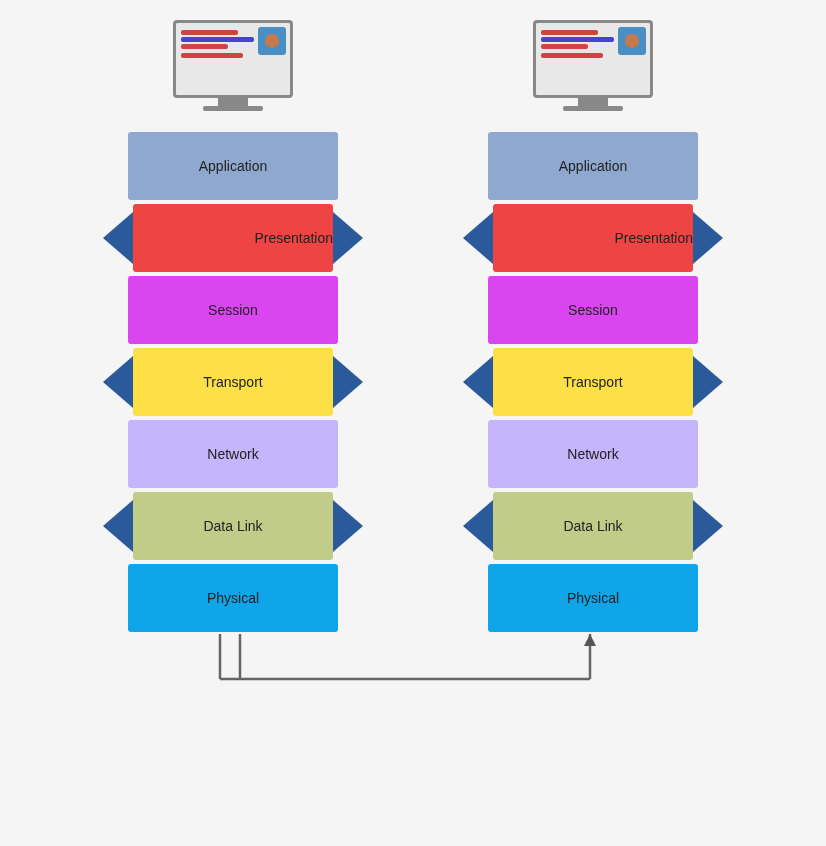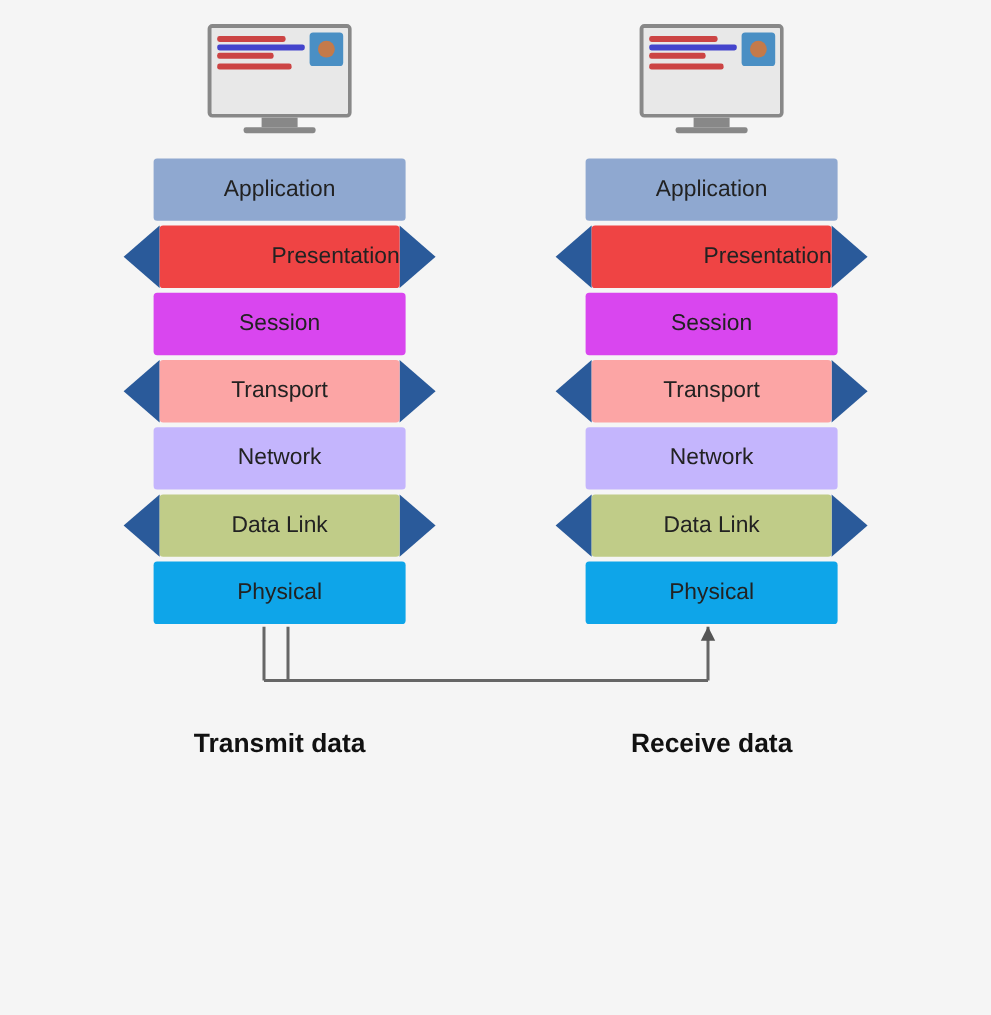--- a/index.html
+++ b/index.html
@@ -88,35 +88,35 @@
       justify-content: center;
     }
     .avatar-circle {
       width: 14px;
       height: 14px;
       background: #c47a4a;
       border-radius: 50%;
     }
     .layer-box {
       width: 210px;
-      height: 52px;
-      display: flex;
-      align-items: center;
-      justify-content: center;
-      font-size: 19px;
+      height: 68px;
+      display: flex;
+      align-items: center;
+      justify-content: center;
+      font-size: 14px;
       color: #222;
       border-radius: 3px;
       position: relative;
       z-index: 2;
     }
     
     .color-app { background: #8fa8d0; }
     .color-pres { background: #ef4444; justify-content: flex-end; }
     .color-sess { background: #d946ef; }
-    .color-trans { background: #fca5a5; }
+    .color-trans { background: #fde047; }
     .color-net { background: #c4b5fd; }
     .color-data { background: #c0cc88; }
     .color-phys { background: #0ea5e9; }
 
     .labels-row {
       display: flex;
       justify-content: center;
       gap: 100px;
       width: 100%;
       margin-top: 10px;
@@ -302,17 +302,13 @@
 
       <line x1="120" y1="0" x2="120" y2="45" stroke="#666" stroke-width="2.5"></line>
       <line x1="140" y1="0" x2="140" y2="45" stroke="#666" stroke-width="2.5"></line>
       <line x1="120" y1="45" x2="490" y2="45" stroke="#666" stroke-width="2.5"></line>
       <line x1="490" y1="45" x2="490" y2="0" stroke="#666" stroke-width="2.5"></line>
 
       <polygon points="490,0 484,12 496,12" fill="#555"></polygon>
     </svg>
   </div>
 
-  <div class="labels-row">
-    <div class="label-text">Transmit data</div>
-    <div class="label-text">Receive data</div>
-  </div>
 </div>
 
 </body></html>

